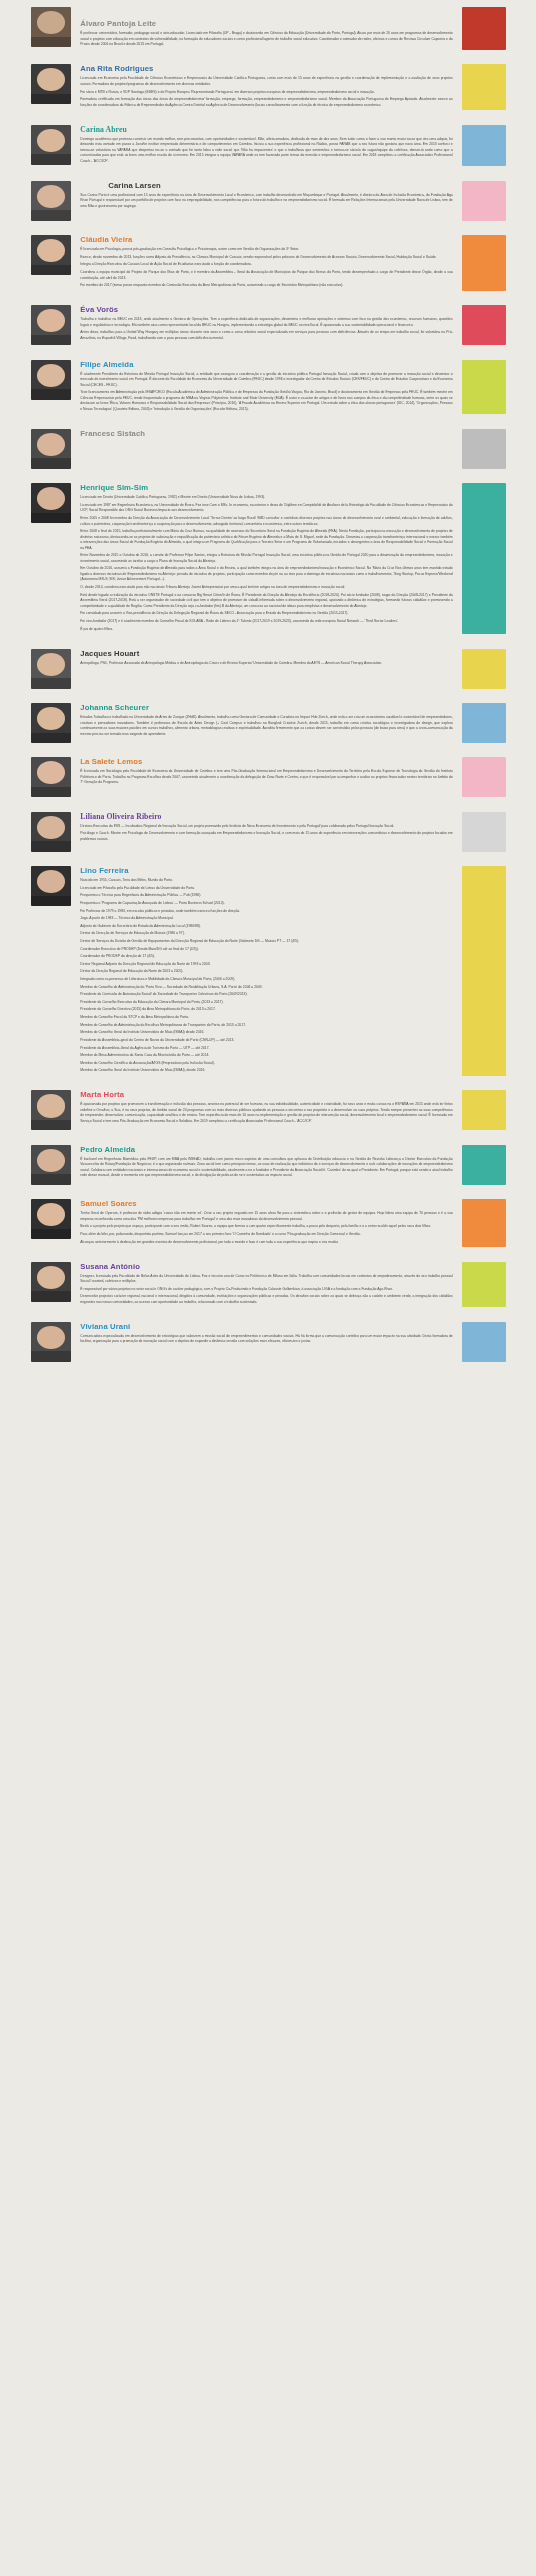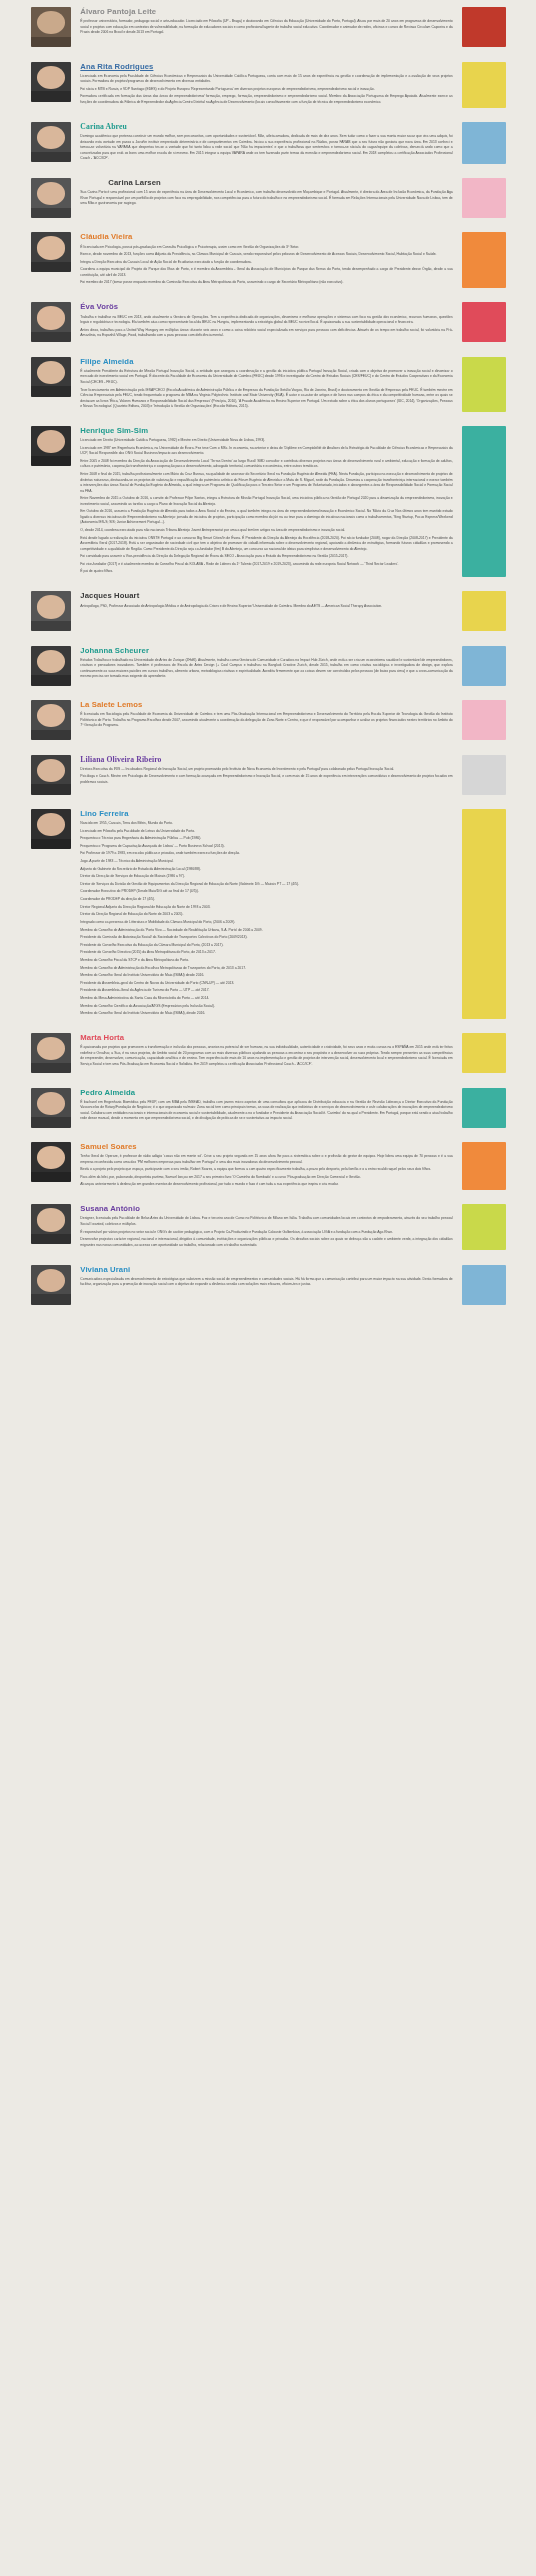--- a/index.html
+++ b/index.html
@@ -64,34 +64,34 @@
 <body style="background: rgb(236, 234, 228);">
 
 <div class="page">
   <div id="people-container">
       <div class="person">
         <div class="photo" style="background: rgb(107, 90, 74);">
           <div class="f2" style="background: rgb(201, 169, 139);"></div>
           <div class="f3" style="background: rgba(0, 0, 0, 0.25);"></div>
         </div>
         <div class="body">
-          <div class="name" style="color: rgb(138, 138, 138);">Álvaro Pantoja Leite</div>
+          <div class="name" style="color: rgb(138, 138, 138); margin-top: 12px;">Álvaro Pantoja Leite</div>
           <div class="bio">
             <p>É professor universitário, formador, pedagogo social e arte-educador. Licenciado em Filosofia (UP - Braga) e doutorando em Ciências da Educação (Universidade do Porto, Portugal). Atuou por mais de 20 anos em programas de desenvolvimento social e projetos com educação em contextos de vulnerabilidade, na formação de educadores sociais e como profissional/agente de trabalho social educativo. Coordenador e animador de redes, oficinas e cursos de Revisao Circulam Capoeira e da Praxis desde 2006 no Brasil e desde 2013 em Portugal.</p>
           </div>
         </div>
         <div class="colorbar" style="background: rgb(192, 57, 43);"></div>
       </div>
       <div class="person">
         <div class="photo" style="background: rgb(58, 58, 58);">
           <div class="f2" style="background: rgb(216, 182, 154);"></div>
           <div class="f3" style="background: rgba(0, 0, 0, 0.25);"></div>
         </div>
         <div class="body">
-          <div class="name" style="color: rgb(58, 110, 165); text-decoration: underline;">Ana Rita Rodrigues</div>
+          <div class="name" style="color: rgb(58, 110, 165);">Ana Rita Rodrigues</div>
           <div class="bio">
             <p>Licenciada em Economia pela Faculdade de Ciências Económicas e Empresariais da Universidade Católica Portuguesa, conta com mais de 15 anos de experiência na gestão e coordenação de implementação e a avaliação de seus projetos sociais. Formadora de projetos/programas de desenvolvimento em diversas entidades.</p>
             <p>Foi sócia e MTB e Rurais, e VDP Santiago (EDES) e do Projeto Europeu 'Representando Portuguesa' em diversos projetos europeus de empreendedorismo, empreendedorismo social e inovação.</p>
             <p>Formadora certificada em formação das áreas das áreas de empreendedorismo/ formação, emprego, formação, empreendedorismo e empreendedorismo social. Membro da Associação Portuguesa de Emprego Apoiado. Atualmente exerce as funções de coordenadora da Fábrica de Empreendedor da Agência Centro Distrital na Agência de Desenvolvimento (locais consultivamente com a função de técnica de empreendedorismo económico.</p>
           </div>
         </div>
         <div class="colorbar" style="background: rgb(232, 212, 77);"></div>
       </div>
       <div class="person">
         <div class="photo" style="background: rgb(74, 74, 74);">
@@ -156,20 +156,31 @@
           <div class="f3" style="background: rgba(0, 0, 0, 0.25);"></div>
         </div>
         <div class="body">
           <div class="name" style="color: rgb(42, 143, 196);">Filipe Almeida</div>
           <div class="bio">
             <p>É atualmente Presidente da Estrutura de Missão Portugal Inovação Social, a entidade que assegura a coordenação e a gestão da iniciativa pública Portugal Inovação Social, criada com o objetivo de promover a inovação social e dinamizar o mercado de investimento social em Portugal. É docente da Faculdade de Economia da Universidade de Coimbra (FEUC) desde 1996 e investigador do Centro de Estudos Sociais (CES/FEUC) e do Centro de Estudos Cooperativos e da Economia Social (CECES - FEUC).</p>
             <p>Teve licenciamento em Administração pela IESAPCECO (Escola Académica de Administração Pública e de Empresas da Fundação Getúlio Vargas, Rio de Janeiro, Brasil) e doutoramento em Gestão de Empresas pela FEUC. É também mestre em Ciências Empresariais pela FEUC, tendo frequentado o programa de MBA na Virginia Polytechnic Institute and State University (EUA). É autor e co-autor de artigos e de livros nas campos da ética e da competitividade humana, entre os quais se destacam as livros 'Ética, Valores Humanos e Responsabilidade Social das Empresas' (Princípia, 2010), 'A Fraude Académica na Ensino Superior em Portugal. Um estudo sobre a ética dos alunos portugueses' (IUC, 2014), 'Organizações, Pessoas e Novas Tecnologias' (Quarteto Editora, 2003) e 'Introdução à Gestão de Organizações' (Escolar Editora, 2015).</p>
           </div>
         </div>
         <div class="colorbar" style="background: rgb(201, 217, 74);"></div>
+      </div>
+      <div class="person">
+        <div class="photo" style="background: rgb(74, 74, 74);">
+          <div class="f2" style="background: rgb(215, 180, 154);"></div>
+          <div class="f3" style="background: rgba(0, 0, 0, 0.25);"></div>
+        </div>
+        <div class="body">
+          <div class="name" style="color: rgb(138, 138, 138);">Francesc Sistach</div>
+          <div class="bio"></div>
+        </div>
+        <div class="colorbar" style="background: rgb(189, 189, 189);"></div>
       </div>
       <div class="person">
         <div class="photo" style="background: rgb(47, 47, 47);">
           <div class="f2" style="background: rgb(214, 179, 152);"></div>
           <div class="f3" style="background: rgba(0, 0, 0, 0.25);"></div>
         </div>
         <div class="body">
           <div class="name" style="color: rgb(31, 155, 142);">Henrique Sim-Sim</div>
           <div class="bio">
             <p>Licenciado em Direito (Universidade Católica Portuguesa, 1982) e Mestre em Direito (Universidade Nova de Lisboa, 1993).</p>

